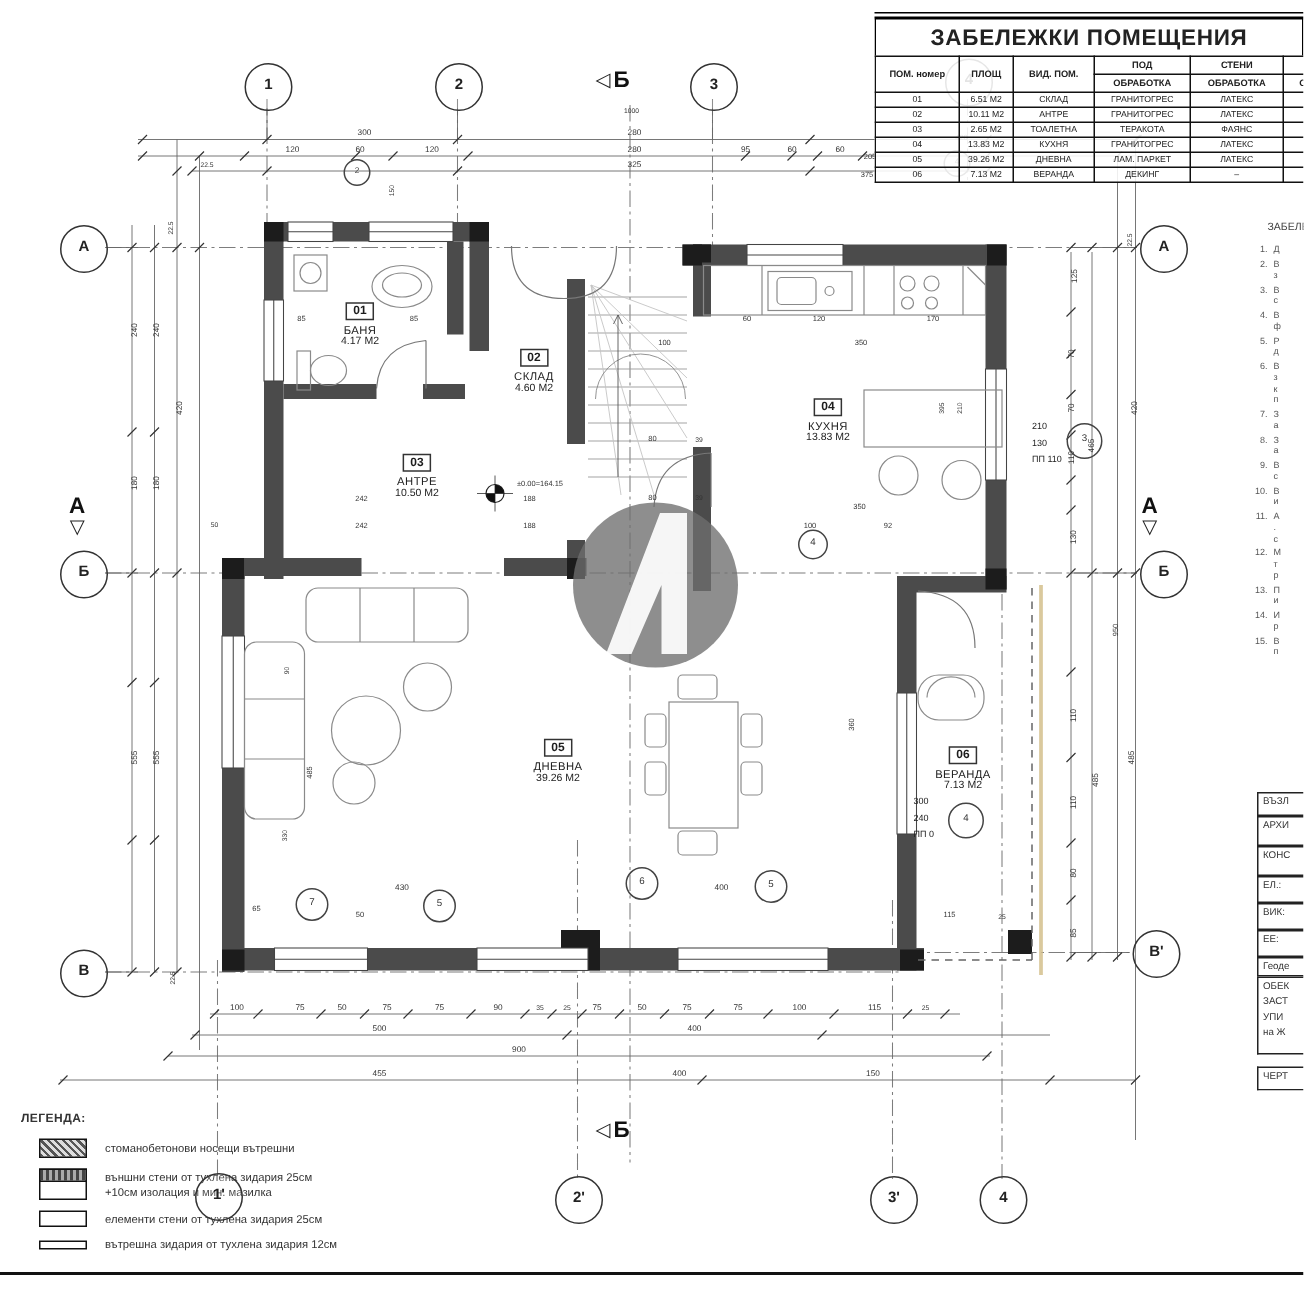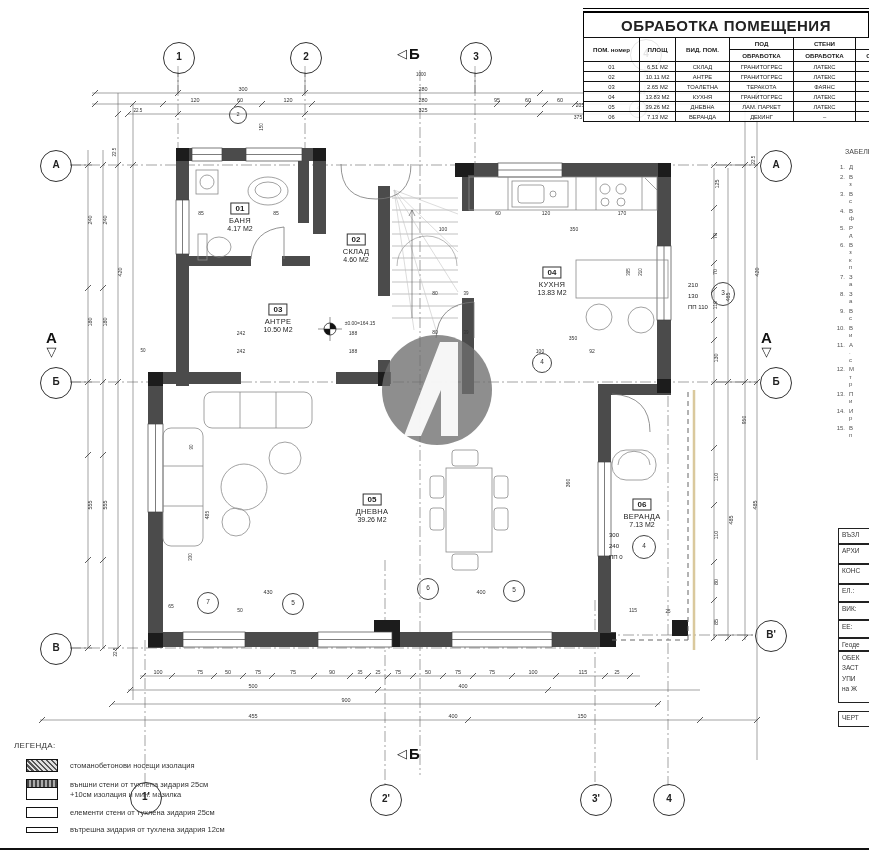--- a/index.html
+++ b/index.html
@@ -45,21 +45,21 @@
   #notes-header{font-size:7px;color:#444;margin-left:9px;margin-bottom:9px;white-space:nowrap}
   .note-row{display:flex;gap:4px;margin-bottom:2px;font-size:6px;color:#555}
   .note-num{flex:0 0 9px;text-align:right}
   .note-body{white-space:pre-line;line-height:1.25}
   
   #tb{position:absolute;left:838px;top:528px;width:31px;overflow:hidden;z-index:2}
   .tb-row{border:1px solid #222;border-right:none;background:#fff;font-size:6.5px;color:#333;
        padding:1px 0 0 3px;box-sizing:border-box;white-space:pre-line;line-height:1.6}
   
   #legend{position:absolute;left:14px;top:741px;width:340px;z-index:2}
-  #legend-title{font-size:8px;font-weight:normal;color:#333;margin-bottom:9px;letter-spacing:.3px}
+  #legend-title{font-size:8px;font-weight:bold;color:#333;margin-bottom:9px;letter-spacing:.3px}
   .lg-row{display:flex;align-items:center;margin-bottom:7px}
   .lg-sw{flex:0 0 32px;margin-left:12px;margin-right:12px;box-sizing:border-box}
   .lg-label{font-size:7.5px;color:#333;white-space:pre-line;line-height:1.3}
   .sw-axis{height:0;border-top:2px dashed #63bcd0}
   .sw-conc{height:13px;border:1px solid #111;
        background:repeating-linear-gradient(45deg,#555 0 1.5px,#ddd 1.5px 3.5px),
                   repeating-linear-gradient(-45deg,#555 0 1.5px,transparent 1.5px 3.5px)}
   .sw-ext{height:21px;border:1px solid #111;position:relative;background:#fff}
   .sw-ext::before{content:"";position:absolute;left:-1px;top:-1px;right:-1px;height:7px;
        border:1px solid #111;background:repeating-linear-gradient(90deg,#444 0 2px,#aaa 2px 4px)}
@@ -389,21 +389,21 @@
   </div>
 
 <div id="watermark">
   <svg width="869" height="859" style="position:absolute;inset:0">
     <circle cx="437" cy="390" r="55" fill="#6e6e6e" opacity="0.78"></circle>
     <path d="M404,436 L440,342 L458,342 L458,436 L441,436 L441,390 L421,436 Z" fill="#fff" opacity="0.92"></path>
   </svg>
 </div>
 
 <div id="fin">
-  <div id="fin-title">ОБРАБОТКА ПОМЕЩЕНИЯ</div>
+  <div id="fin-title">ЗАБЕЛЕЖКИ ПОМЕЩЕНИЯ</div>
   <table id="fin-table">
     <colgroup>
         <col style="width:56px">
         <col style="width:36px">
         <col style="width:54px">
       <col style="width:64px">
         <col style="width:62px">
         <col style="width:60px">
       </colgroup>
     <thead>
@@ -571,21 +571,21 @@
 УПИ
 на Ж</div>
     <div class="tb-row" style="height: 16px; margin-top: 8px;">ЧЕРТ</div>
   </div>
 
 <div id="legend">
   <div id="legend-title">ЛЕГЕНДА:</div>
   <div id="legend-items">
       <div class="lg-row">
         <div class="lg-sw sw-conc"></div>
-        <div class="lg-label">стоманобетонови носещи изолация</div>
+        <div class="lg-label">стоманобетонови носещи вътрешни</div>
       </div>
       <div class="lg-row">
         <div class="lg-sw sw-ext"></div>
         <div class="lg-label">външни стени от тухлена зидария 25см
 +10см изолация и мин. мазилка</div>
       </div>
       <div class="lg-row">
         <div class="lg-sw sw-25"></div>
         <div class="lg-label">елементи стени от тухлена зидария 25см</div>
       </div>

